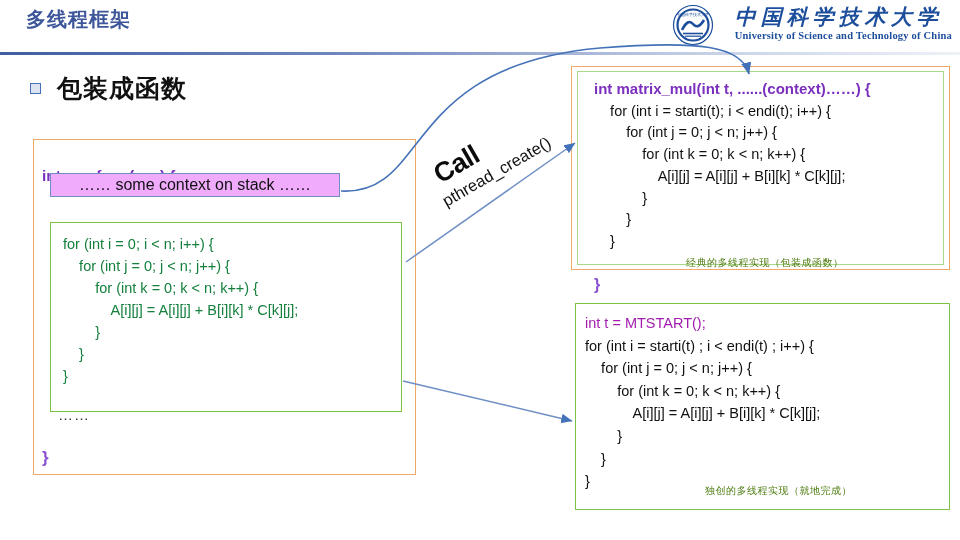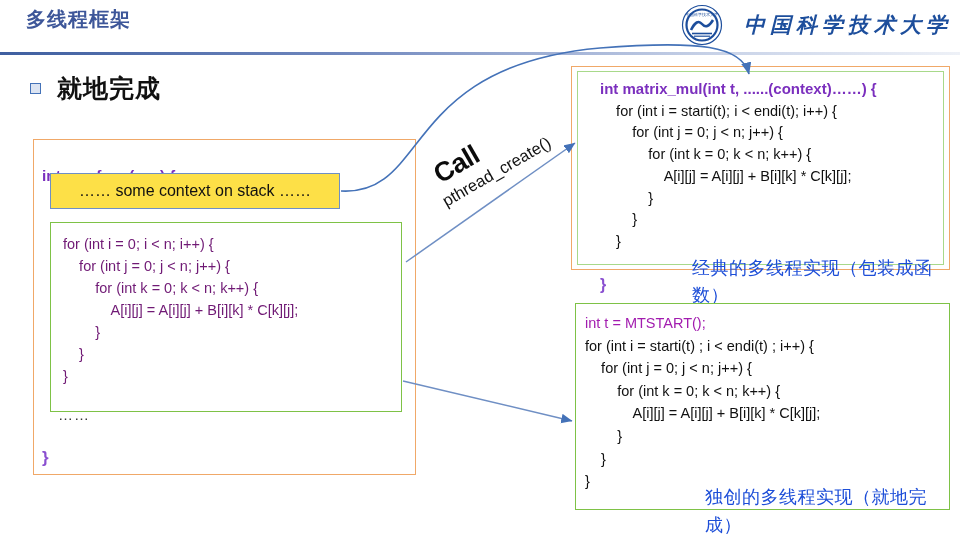--- a/index.html
+++ b/index.html
@@ -41,46 +41,46 @@
   .box-left{
     position:absolute;left:33px;top:139px;width:383px;height:336px;
     border:1.6px solid #f0a868;box-sizing:border-box;background:#fff;
   }
   .left-sig{position:absolute;left:8px;top:6px;font-size:15.5px;font-weight:bold;color:#7b2fbe;margin-top:21px;}
   .left-close{position:absolute;left:8px;bottom:6px;font-size:17px;font-weight:bold;color:#8a4fd0;}
   .left-dots{position:absolute;left:24px;top:266px;font-size:15px;color:#333;letter-spacing:1px;}
 
   
   .box-context{
-    position:absolute;left:50px;top:173px;width:290px;height:36px;
-    border:1.4px solid #6f8fc4;box-sizing:border-box;background:#fde047;
+    position:absolute;left:50px;top:173px;width:290px;height:24px;
+    border:1.4px solid #6f8fc4;box-sizing:border-box;background:#f0abfc;
     display:flex;align-items:center;justify-content:center;
     font-size:16px;color:#111;
   }
 
   
   .box-loop-left{
     position:absolute;left:50px;top:222px;width:352px;height:190px;
     border:1.7px solid #7ec246;box-sizing:border-box;background:#fff;
-    padding:10px 0 0 12px;font-size:14.5px;color:#701a75;line-height:1.52;
+    padding:10px 0 0 12px;font-size:14.5px;color:#15803d;line-height:1.52;
   }
 
   
   .box-tr-outer{
     position:absolute;left:571px;top:66px;width:379px;height:204px;
     border:1.5px solid #f0a868;box-sizing:border-box;background:#fff;
   }
   .box-tr-inner{
     position:absolute;left:5px;top:4px;right:5px;bottom:4px;
     border:1.5px solid #a8d98a;box-sizing:border-box;background:#fff;
-    padding:6px 0 0 22px;font-size:14.5px;color:#111;line-height:1.5;
+    padding:6px 0 0 16px;font-size:14.5px;color:#111;line-height:1.5;
   }
   .sig-purple{color:#7b2fbe;font-weight:bold;font-size:15px;}
   .brace-purple{color:#8a4fd0;font-weight:bold;font-size:16px;}
-  .caption-cn{font-size:18px;color:#1d4ed8;letter-spacing:.5px;}
+  .caption-cn{font-size:10px;color:#4d7c0f;letter-spacing:.5px;}
 
   
   .box-br{
     position:absolute;left:575px;top:303px;width:375px;height:207px;
     border:1.8px solid #7ec246;box-sizing:border-box;background:#fff;
     padding:8px 0 0 9px;font-size:14.5px;color:#111;line-height:1.56;
   }
   .mt-blue{color:#a21caf;}
 
   
@@ -108,26 +108,27 @@
         <circle cx="21" cy="21" r="19.5" fill="none" stroke="#1d4e9c" stroke-width="1.2"></circle>
         <circle cx="21" cy="21" r="15.5" fill="none" stroke="#1d4e9c" stroke-width="2.2"></circle>
         <path d="M10 26 Q16 14 21 20 Q26 26 32 16" fill="none" stroke="#1d4e9c" stroke-width="2.6"></path>
         <path d="M11 29.5 h20" stroke="#1d4e9c" stroke-width="1.6"></path>
         <path d="M13 32.2 h16" stroke="#1d4e9c" stroke-width="1.2"></path>
         <text x="21" y="12" font-size="4" fill="#1d4e9c" text-anchor="middle" font-family="DejaVu Sans, sans-serif">中国科学技术大学</text>
       </svg>
     </span>
     <span class="logo-text">
       <span class="logo-cn">中国科学技术大学</span>
+      <span class="logo-en">University of Science and Technology of China</span>
     </span>
   </div>
 
   <div class="bullet-row">
     <span class="bullet-sq"></span>
-    <span class="bullet-label">就地完成</span>
+    <span class="bullet-label">包装成函数</span>
   </div>
 
   <div class="box-left">
     <div class="left-sig code">int my_func(......) {</div>
     <div class="left-dots">……</div>
     <div class="left-close">}</div>
   </div>
 
   <div class="box-context">
     <span>…… some context on stack ……</span>

